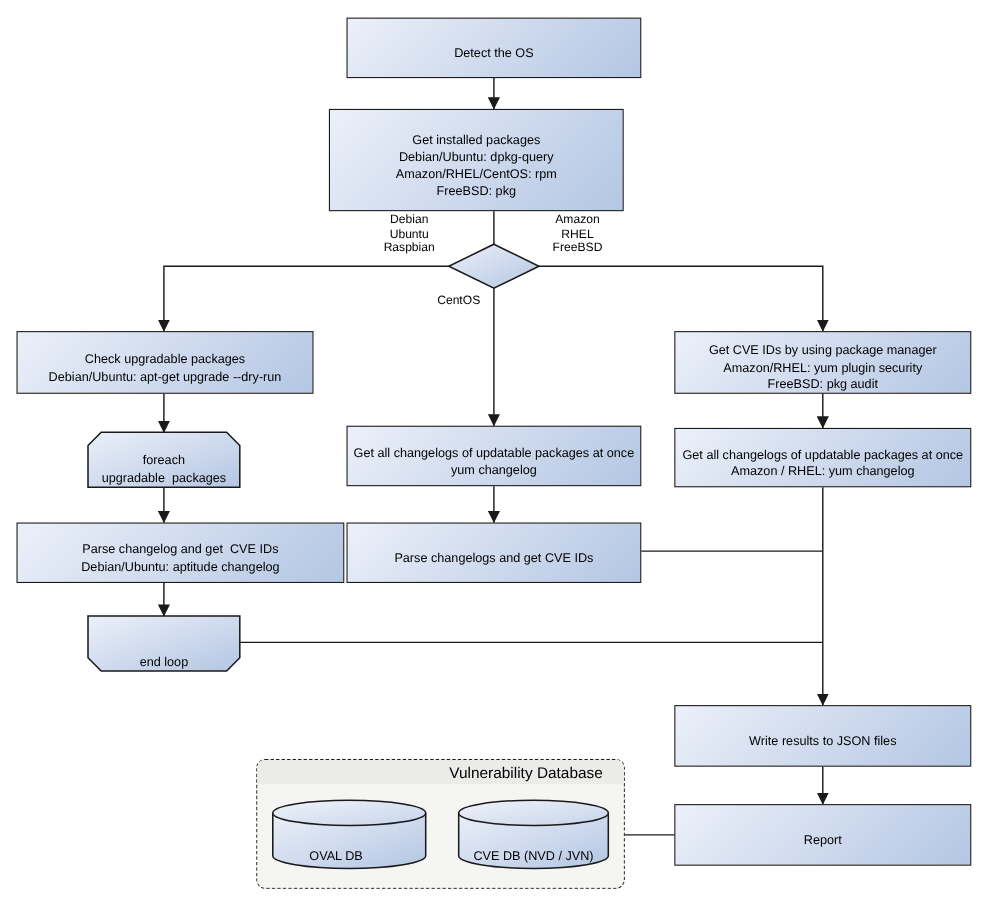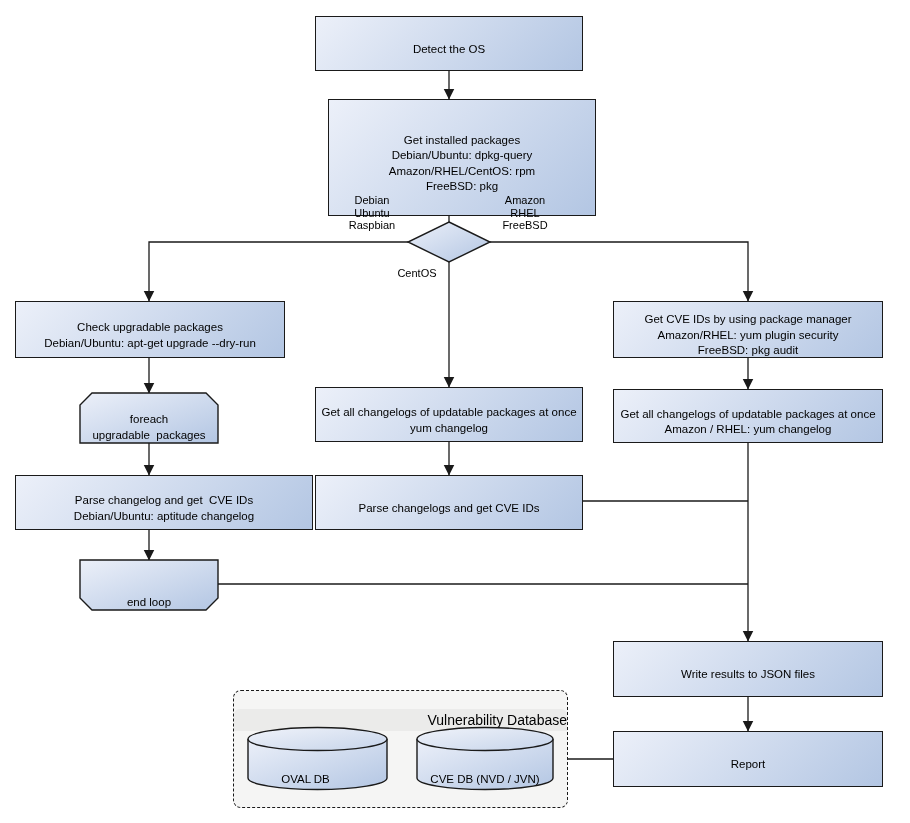--- a/index.html
+++ b/index.html
@@ -41,22 +41,21 @@
     position:absolute;left:233px;top:690px;width:335px;height:118px;box-sizing:border-box;
     background:var(--vdb-bg);
     border:1.6px dashed var(--line-color);
     border-radius:8px;
   }
   .vdb-header{
     position:absolute;left:0;top:0;right:0;height:22px;box-sizing:border-box;
     background:var(--vdb-header-bg);
     border-radius:6px 6px 0 0;
     display:flex;align-items:center;justify-content:flex-end;
-    padding-right:0;
-    margin-top:18px;
+    padding-right:19px;
   }
   .vdb-title{font-size:14px;color:var(--text-color);}
 </style>
 </head>
 <body>
 
 <div id="stage">
 
   <div class="vdb">
     <div class="vdb-header">
@@ -107,21 +106,21 @@
     <ellipse cx="317.5" cy="739" rx="69.5" ry="11.5" fill="url(#cylTopGrad)" stroke="var(--line-color)" stroke-width="1.4"></ellipse>
 
     <path d="M417,739 L417,778 A68,11.5 0 0 0 553,778 L553,739" fill="url(#nodeGrad)" stroke="var(--line-color)" stroke-width="1.4"></path>
     <ellipse cx="485" cy="739" rx="68" ry="11.5" fill="url(#cylTopGrad)" stroke="var(--line-color)" stroke-width="1.4"></ellipse>
   </svg>
 
   <div class="node" style="left:315px;top:16px;width:268px;height:55px">
     <span class="lbl">Detect the OS</span>
   </div>
 
-  <div class="node" style="left:328px;top:99px;width:268px;height:117px">
+  <div class="node" style="left:299px;top:99px;width:268px;height:93px">
     <span class="lbl">Get installed packages
 Debian/Ubuntu: dpkg-query
 Amazon/RHEL/CentOS: rpm
 FreeBSD: pkg</span>
   </div>
 
   <div class="node" style="left:15px;top:301px;width:270px;height:57px">
     <span class="lbl">Check upgradable packages
 Debian/Ubuntu: apt-get upgrade --dry-run</span>
   </div>

